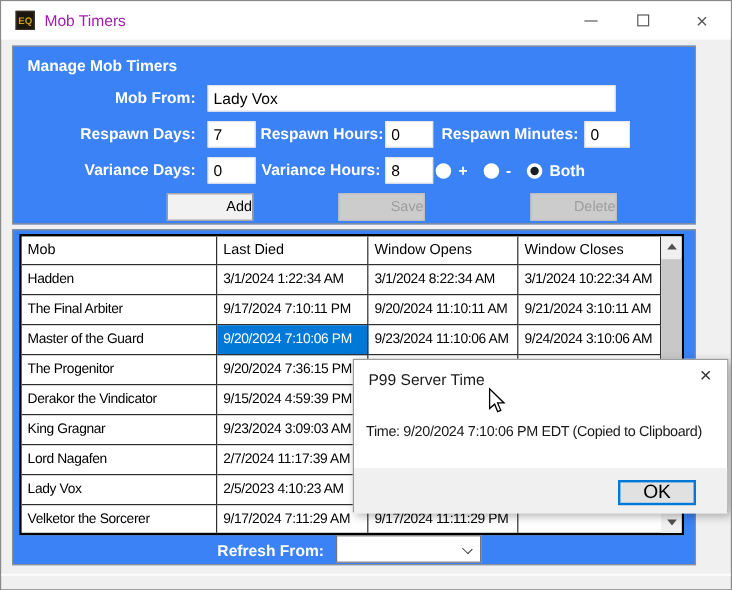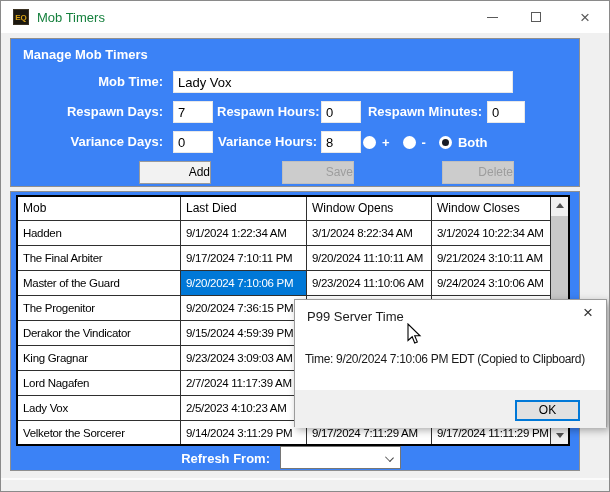--- a/index.html
+++ b/index.html
@@ -7,21 +7,21 @@
   #window {
     position: relative; width: 610px; height: 492px;
     background: #f0f0f0; border: 1px solid #8a8a8a;
     font-family: "Liberation Sans", sans-serif; overflow: hidden;
   }
   
   .titlebar { position:absolute; top:0; left:0; width:100%; height:32px; background:#ffffff; }
   .app-icon { position:absolute; left:12px; top:8px; width:16px; height:16px;
     background:#1b1710; color:#d4a017; font-size:8px; font-weight:bold;
     display:flex; align-items:center; justify-content:center; border:1px solid #3a3122; }
-  .title-text { position:absolute; left:36px; top:9px; font-size:13px; color:#15803d; }
+  .title-text { position:absolute; left:36px; top:9px; font-size:13px; color:#a21caf; }
   .capbtn { position:absolute; top:0; width:38px; height:32px; display:flex; align-items:center; justify-content:center; }
   .cap-min  { left:472px; }
   .cap-max  { left:516px; }
   .cap-close{ left:565px; }
   .glyph-min { width:11px; height:1px; background:#5a5a5a; display:block; }
   .glyph-max { width:10px; height:10px; border:1px solid #5a5a5a; display:block; }
   .glyph-close { font-size:17px; color:#5a5a5a; line-height:17px; }
   
   .panel { position:absolute; background:#3b82f6; border:1px solid #8f8f8f; }
   #panel-top    { left:9px; top:37px;  width:570px; height:149px; }
@@ -70,21 +70,21 @@
   
   #dialog { position:absolute; left:293px; top:298px; width:313px; height:128px;
     background:#fff; border:1px solid #9b9b9b; box-shadow:3px 3px 8px rgba(0,0,0,.35); z-index:20; }
   .dlg-title { position:absolute; left:12px; top:9px; font-size:13px; color:#1a1a1a; }
   .dlg-close { position:absolute; right:6px; top:2px; width:24px; height:22px;
     font-size:17px; color:#333; text-align:center; line-height:22px; }
   .dlg-msg { position:absolute; left:10px; top:52px; font-size:12px; letter-spacing:-0.3px;
     color:#1a1a1a; white-space:nowrap; }
   .dlg-footer { position:absolute; left:0; top:90px; width:100%; height:38px; background:#f0f0f0; }
   .ok-btn { position:absolute; left:220px; top:10px; width:65px; height:21px;
-    background:#e1e1e1; border:2px solid #0078d7; font-size:12px; text-align:center; line-height:17px; color:#000; }
+    background:#e1e1e1; border:2px solid #0078d7; font-size:16px; text-align:center; line-height:17px; color:#000; }
   
   .frame-line { position:absolute; left:0; top:477px; width:100%; height:2px; background:#fbfbfb; }
   #cursor { position:absolute; left:406px; top:322px; z-index:30; }
 </style>
 </head>
 <body>
 
 <div id="window">
 
   <div class="titlebar">
@@ -97,21 +97,21 @@
         <span class="glyph-max"></span>
       </div>
     <div class="capbtn cap-close">
         <span class="glyph-close">×</span>
       </div>
   </div>
 
   <div class="panel" id="panel-top">
     <div class="grp-heading">Manage Mob Timers</div>
 
-    <div class="dlabel" style="left:0;width:152px;top:32px">Mob Time:</div>
+    <div class="dlabel" style="left:0;width:152px;top:32px">Mob From:</div>
     <input class="txt" style="left: 162px; top: 32px; width: 340px;" value="Lady Vox">
 
     <div class="dlabel" style="left:0;width:152px;top:62px">Respawn Days:</div>
     <input class="txt" style="left: 162px; top: 62px; width: 40px;" value="7">
     <div class="dlabel" style="left:206px;width:100px;top:62px">Respawn Hours:</div>
     <input class="txt" style="left: 310px; top: 62px; width: 40px;" value="0">
     <div class="dlabel" style="left:356px;width:115px;top:62px">Respawn Minutes:</div>
     <input class="txt" style="left: 476px; top: 62px; width: 38px;" value="0">
 
     <div class="dlabel" style="left:0;width:152px;top:92px">Variance Days:</div>
@@ -136,21 +136,21 @@
   <div class="panel" id="panel-bottom">
     <div id="mob-table">
       <div class="thead">
         <div class="tc">Mob</div>
         <div class="tc">Last Died</div>
         <div class="tc">Window Opens</div>
         <div class="tc">Window Closes</div>
       </div>
       <div class="trow">
         <div class="tc">Hadden</div>
-        <div class="tc">9/1/2024 1:22:34 AM</div>
+        <div class="tc">3/1/2024 1:22:34 AM</div>
         <div class="tc">3/1/2024 8:22:34 AM</div>
         <div class="tc">3/1/2024 10:22:34 AM</div>
       </div>
       <div class="trow">
         <div class="tc">The Final Arbiter</div>
         <div class="tc">9/17/2024 7:10:11 PM</div>
         <div class="tc">9/20/2024 11:10:11 AM</div>
         <div class="tc">9/21/2024 3:10:11 AM</div>
       </div>
       <div class="trow">
@@ -184,21 +184,20 @@
         <div class="tc"></div>
       </div>
       <div class="trow">
         <div class="tc">Lady Vox</div>
         <div class="tc">2/5/2023 4:10:23 AM</div>
         <div class="tc"></div>
         <div class="tc"></div>
       </div>
       <div class="trow">
         <div class="tc">Velketor the Sorcerer</div>
-        <div class="tc">9/14/2024 3:11:29 PM</div>
         <div class="tc">9/17/2024 7:11:29 AM</div>
         <div class="tc">9/17/2024 11:11:29 PM</div>
       </div>
       <div id="vscroll">
         <div class="sb-btn sb-up">
             <span class="tri-up"></span>
           </div>
         <div class="sb-thumb"></div>
         <div class="sb-btn sb-down">
             <span class="tri-down"></span>

